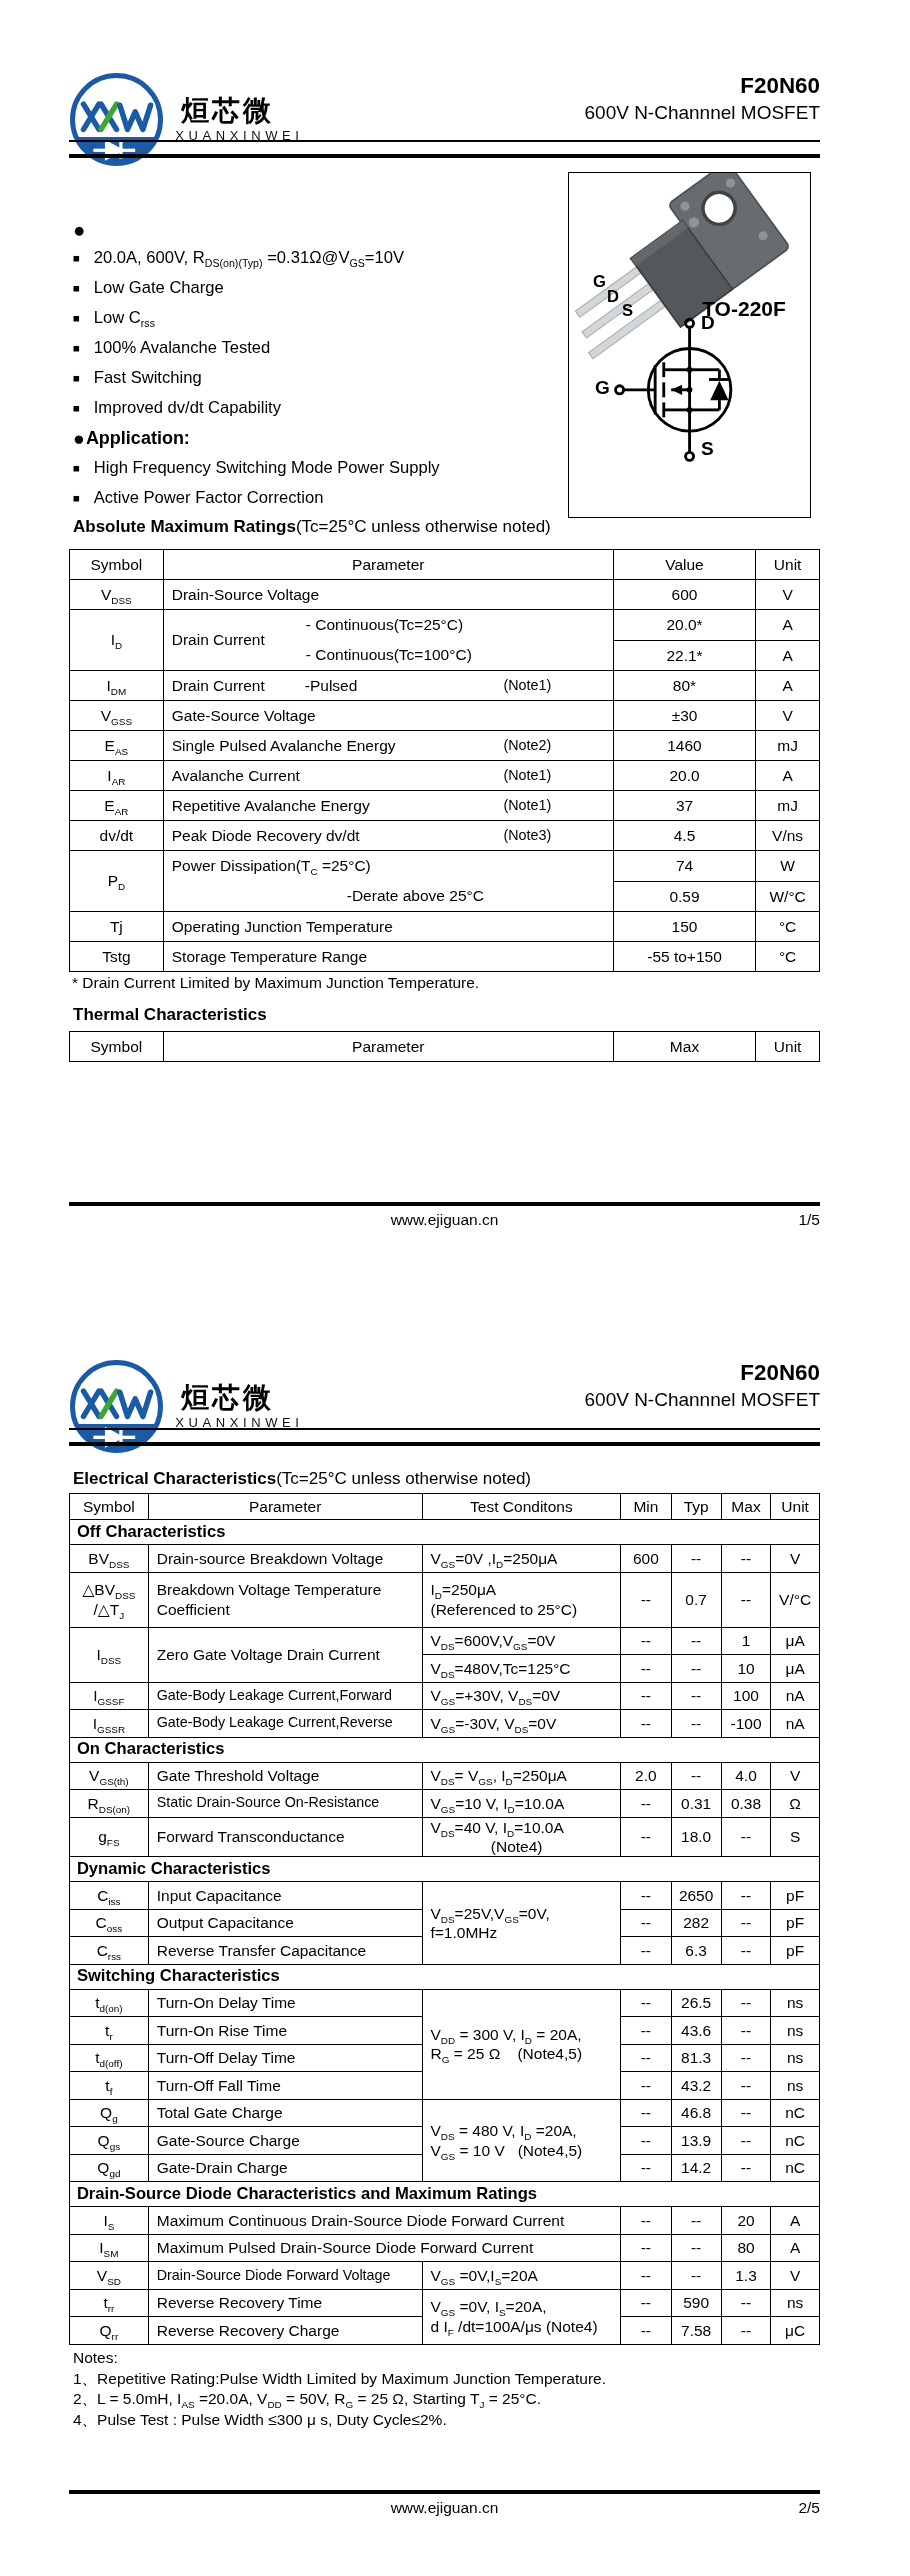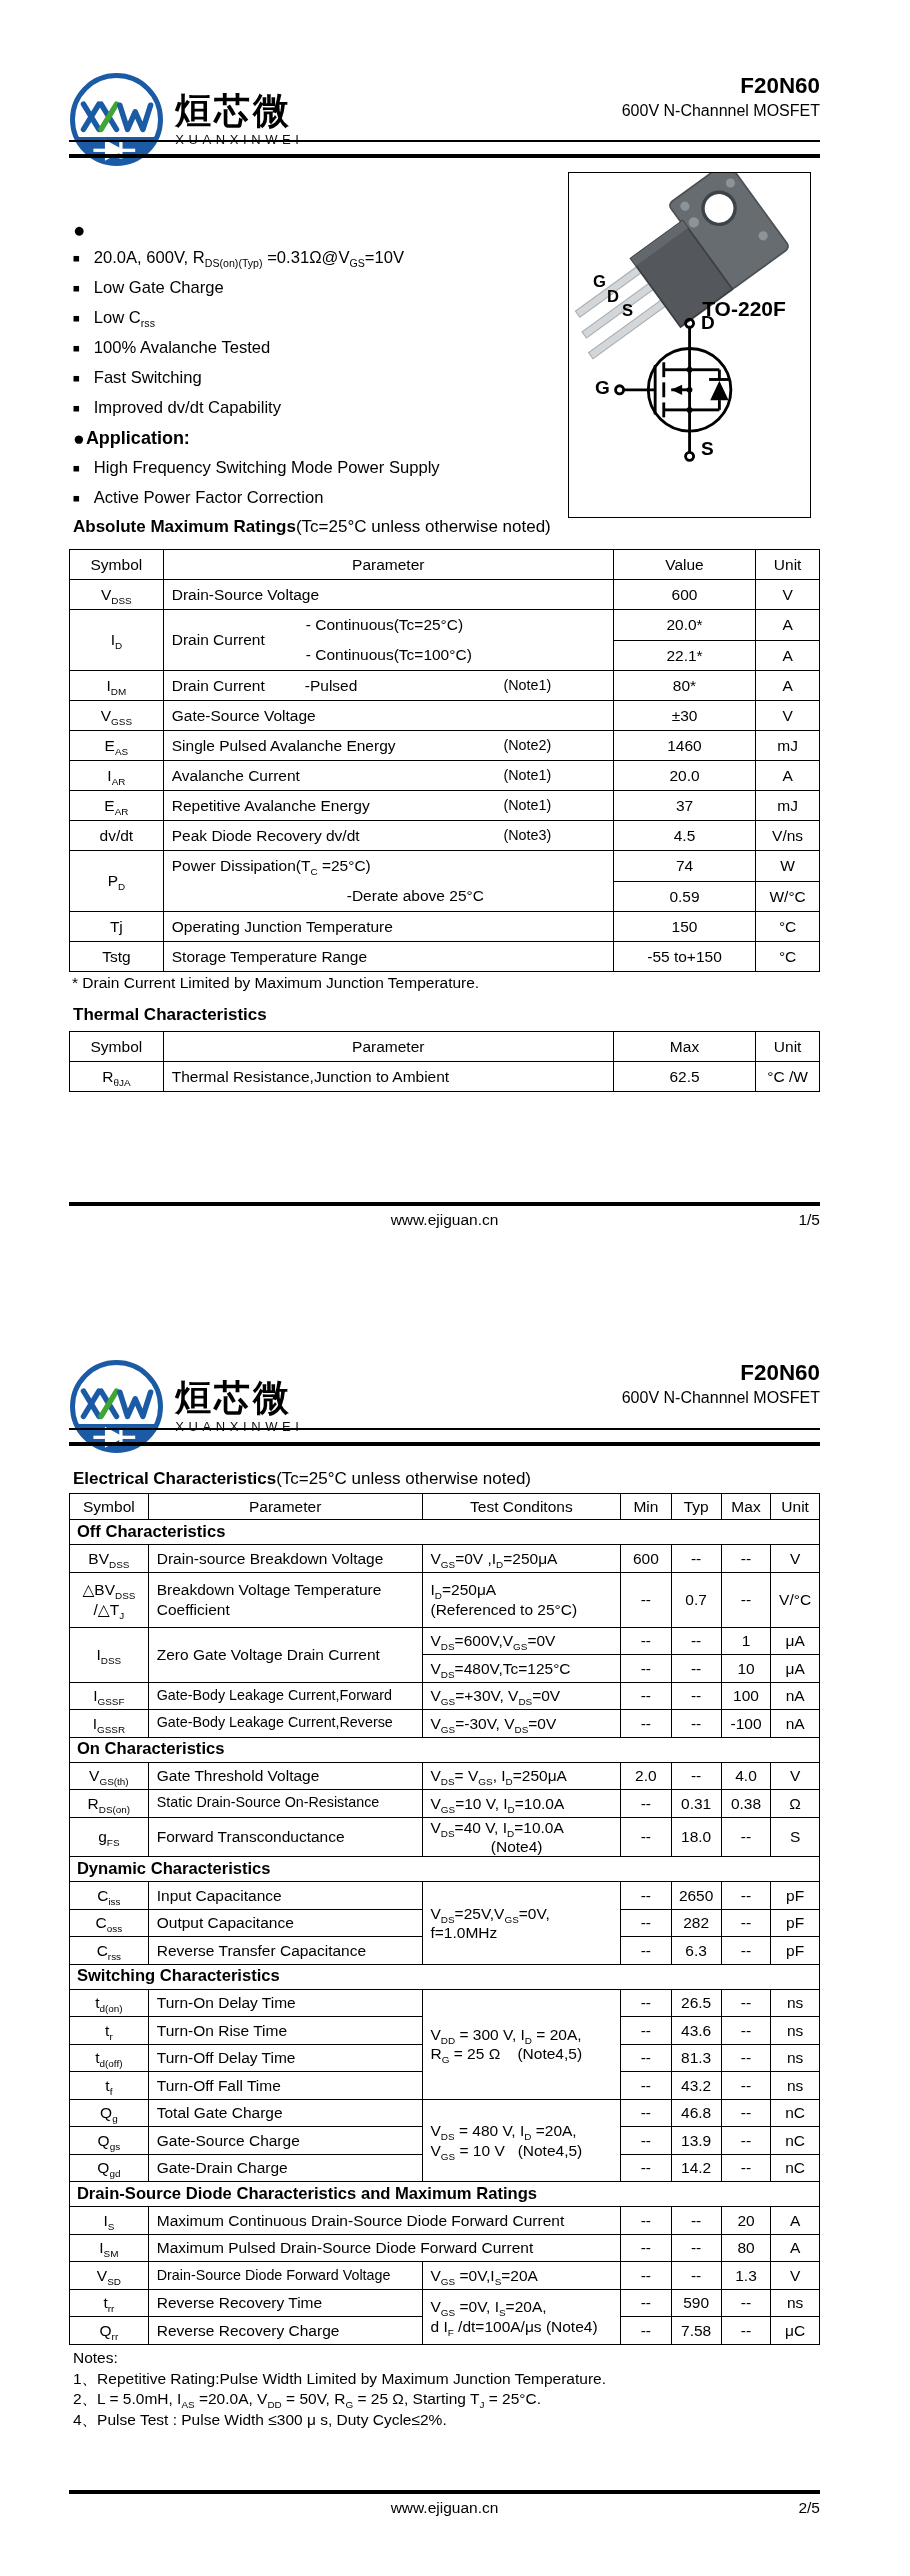--- a/index.html
+++ b/index.html
@@ -2,26 +2,26 @@
 <html style="font-size:9.2px"><head>
 <meta charset="utf-8">
 <style>
   html,body{margin:0;padding:0;background:#e8e8e8;}
   .canvas{position:relative;width:910px;height:2576px;background:#ffffff;
     font-family:"Liberation Sans",sans-serif;color:#000;overflow:hidden;}
   sub{font-size:64%;line-height:0;}
   
   .logo{position:absolute;left:67px;display:flex;align-items:center;gap:9.2px;}
   .logo svg{width:99px;height:99px;display:block;}
-  .logo-cn{font-size:36px;font-weight:bold;letter-spacing:2.9px;line-height:1.05;white-space:nowrap;}
+  .logo-cn{font-size:28px;font-weight:bold;letter-spacing:2.9px;line-height:1.05;white-space:nowrap;margin-left:6px;}
   .logo-en{font-size:13px;letter-spacing:4.6px;margin-top:2.3px;color:#111;white-space:nowrap;}
   
   .tblock{position:absolute;right:90px;text-align:right;}
   .part{font-size:22.4px;font-weight:bold;line-height:1.2;}
-  .subt{font-size:16px;line-height:1.35;}
+  .subt{font-size:19px;line-height:1.35;}
   .rule{position:absolute;left:69px;width:751px;background:#000;}
   .thin{height:1.7px;}
   .thick{height:4px;}
   
   .features{position:absolute;left:73px;top:218px;width:487px;}
   .fbullet{font-size:20.6px;height:25px;line-height:23px;}
   .fli{display:flex;align-items:center;height:30px;font-size:16.6px;white-space:nowrap;}
   .fli .mk{font-size:11.5px;margin-right:13.8px;}
   .appl{display:flex;align-items:center;height:30px;font-size:18px;font-weight:bold;}
   .appl .ab{font-size:19.5px;margin-right:1.1px;}
@@ -337,26 +337,20 @@
         <col style="width:19%">
         <col style="width:8.5%">
       </colgroup>
     <tbody>
         <tr class="hd r52">
       <th>Symbol</th>
       <th>Parameter</th>
       <th>Max</th>
       <th>Unit</th>
     </tr>
-    <tr class="r52">
-      <td>R<sub>θJA</sub></td>
-      <td class="l">Thermal Resistance,Junction to Ambient</td>
-      <td>62.5</td>
-      <td>°C /W</td>
-    </tr>
   </tbody>
     </table>
 
   <div class="rule thick" style="top:1202px;"></div>
   <div class="footer-site" style="top:1211px;">www.ejiguan.cn</div>
   <div class="footer-page" style="top:1211px;">1/5</div>
 
   <div class="logo" style="top:1357px;">
     <svg viewBox="0 0 180 180">
       <circle cx="90" cy="90" r="80" fill="#fff" stroke="#1b5aa5" stroke-width="9"></circle>

